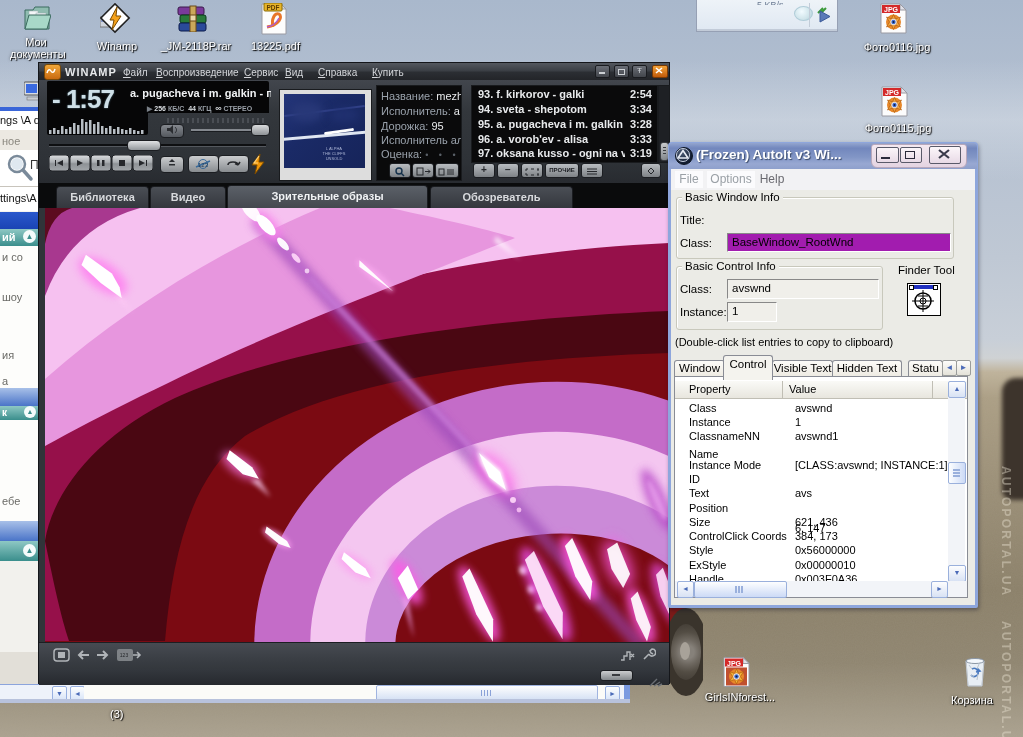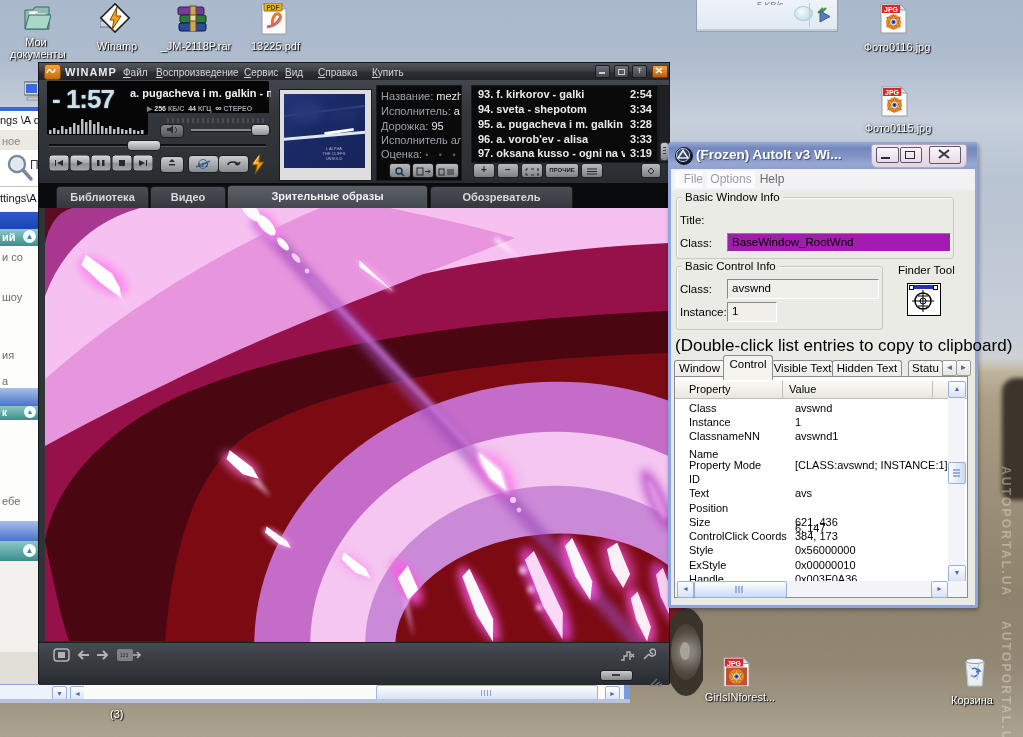--- a/index.html
+++ b/index.html
@@ -596,21 +596,21 @@
  <div class="ab" style="left:232px;top:5px;width:20px;height:14px;background:linear-gradient(180deg,#fbf5f9,#e8dae6);border:1px solid #5a5a6a;border-radius:2px;">
         <div class="ab" style="left:4px;top:3px;width:8px;height:6px;border:1.5px solid #2a2a3a;"></div>
       </div>
  <div class="ab" style="left:261px;top:4px;width:30px;height:16px;background:linear-gradient(180deg,#fcf6fa,#e8dae6);border:1px solid #5a5a6a;border-radius:2px;">
         <svg width="28" height="14" style="position:absolute;left:0;top:0;">
           <path d="M9 3 L19 11 M19 3 L9 11" stroke="#3a3a4a" stroke-width="2.2"></path>
         </svg>
       </div>
 
  <div class="ab" style="left:3px;top:27px;width:304px;height:21px;background:#f2f2f4;border-bottom:1px solid #c8c8c0;">
-   <div class="ab" style="left:4px;top:2px;width:28px;height:17px;background:#fbfbfd;color:#9aa0a6;font-size:12px;text-align:right;line-height:17px;">File</div>
+   <div class="ab" style="left:4px;top:2px;width:28px;height:17px;background:#fbfbfd;color:#9aa0a6;font-size:12px;text-align:center;line-height:17px;">File</div>
    <div class="ab" style="left:36px;top:2px;width:48px;height:17px;background:#fbfbfd;color:#9aa0a6;font-size:12px;text-align:center;line-height:17px;">Options</div>
    <div class="ab" style="left:86px;top:2px;width:30px;height:17px;color:#6a6a70;font-size:12px;text-align:center;line-height:17px;">Help</div>
  </div>
 
  <div class="ab" style="left:3px;top:48px;width:304px;height:415px;background:#ebebe6;"></div>
 
  <div class="ab" style="left:8px;top:55px;width:276px;height:60px;border:1px solid #c8c8bc;border-radius:3px;box-shadow:inset 1px 1px 0 #fff;"></div>
  <div class="ab" style="left:14px;top:49px;background:#ebebe6;padding:0 3px;font-size:11.5px;">Basic Window Info</div>
  <div class="ab" style="left:12px;top:72px;font-size:11.5px;">Title:</div>
  <div class="ab" style="left:12px;top:95px;font-size:11.5px;">Class:</div>
@@ -634,21 +634,21 @@
    <div class="ab" style="left:1px;top:1px;width:28px;height:4px;background:#2030c0;"></div>
    <div class="ab" style="left:1px;top:1px;width:3px;height:3px;background:#fff;border:1px solid #000;"></div>
    <div class="ab" style="left:25px;top:1px;width:3px;height:3px;background:#fff;border:1px solid #000;"></div>
    <svg width="30" height="24" style="position:absolute;left:0px;top:6px;">
           <circle cx="15" cy="11" r="8" fill="none" stroke="#000" stroke-width="1.5"></circle>
           <circle cx="15" cy="11" r="3" fill="none" stroke="#000"></circle>
           <path d="M15 0 V22 M4 11 H26 M10 6 H20 M10 16 H20" stroke="#000"></path>
         </svg>
  </div>
 
- <div class="ab" style="left:7px;top:194px;font-size:17px;white-space:nowrap;">(Double-click list entries to copy to clipboard)</div>
+ <div class="ab" style="left:7px;top:194px;font-size:11px;white-space:nowrap;">(Double-click list entries to copy to clipboard)</div>
 
  <div class="ab" style="left:6px;top:218px;width:49px;height:16px;background:linear-gradient(180deg,#fcfbf8,#ece9e0);border:1px solid #898c95;border-bottom:none;border-radius:3px 3px 0 0;text-align:center;font-size:11.5px;padding-top:1px;">Window</div>
  <div class="ab" style="left:55px;top:213px;width:48px;height:22px;background:#f4f3ee;border:1px solid #898c95;border-bottom:none;border-radius:3px 3px 0 0;text-align:center;font-size:11.5px;padding-top:2px;z-index:3;">Control</div>
  <div class="ab" style="left:104px;top:218px;width:59px;height:16px;background:linear-gradient(180deg,#fcfbf8,#ece9e0);border:1px solid #898c95;border-bottom:none;border-radius:3px 3px 0 0;text-align:center;font-size:11.5px;padding-top:1px;">Visible Text</div>
  <div class="ab" style="left:164px;top:218px;width:68px;height:16px;background:linear-gradient(180deg,#fcfbf8,#ece9e0);border:1px solid #898c95;border-bottom:none;border-radius:3px 3px 0 0;text-align:center;font-size:11.5px;padding-top:1px;">Hidden Text</div>
  <div class="ab" style="left:240px;top:218px;width:33px;height:16px;background:linear-gradient(180deg,#fcfbf8,#ece9e0);border:1px solid #898c95;border-bottom:none;border-radius:3px 3px 0 0;text-align:center;font-size:11.5px;padding-top:1px;overflow:hidden;">Statu</div>
  <div class="ab" style="left:274px;top:218px;width:13px;height:14px;background:linear-gradient(180deg,#fdfdfb,#e4e2d8);border:1px solid #9a9c9a;border-radius:2px;color:#4a6ab8;font-size:8px;text-align:center;line-height:13px;">◄</div>
  <div class="ab" style="left:288px;top:218px;width:13px;height:14px;background:linear-gradient(180deg,#fdfdfb,#e4e2d8);border:1px solid #9a9c9a;border-radius:2px;color:#4a6ab8;font-size:8px;text-align:center;line-height:13px;">►</div>
 
  <div class="ab" style="left:6px;top:234px;width:294px;height:222px;background:#fff;border:1px solid #898c95;box-sizing:border-box;">
@@ -659,21 +659,21 @@
      <div class="ab" style="left:114px;top:2px;">Value</div>
      <div class="ab" style="left:257px;top:0;width:1px;height:17px;background:#c0beb4;"></div>
    </div>
    <div class="ab" style="left:14px;top:25px;">Class</div>
         <div class="ab" style="left:120px;top:25px;">avswnd</div>
    <div class="ab" style="left:14px;top:39px;">Instance</div>
         <div class="ab" style="left:120px;top:39px;">1</div>
    <div class="ab" style="left:14px;top:53px;">ClassnameNN</div>
         <div class="ab" style="left:120px;top:53px;">avswnd1</div>
    <div class="ab" style="left:14px;top:52px;margin-top:19px;">Name</div>
-   <div class="ab" style="left:14px;top:82px;">Property Mode</div>
+   <div class="ab" style="left:14px;top:82px;">Instance Mode</div>
         <div class="ab" style="left:120px;top:82px;white-space:nowrap;">[CLASS:avswnd; INSTANCE:1]</div>
    <div class="ab" style="left:14px;top:96px;">ID</div>
    <div class="ab" style="left:14px;top:110px;">Text</div>
         <div class="ab" style="left:120px;top:110px;">avs</div>
    <div class="ab" style="left:14px;top:125px;">Position</div>
         <div class="ab" style="left:120px;top:125px;margin-top:20px;">6, 147</div>
    <div class="ab" style="left:14px;top:139px;">Size</div>
         <div class="ab" style="left:120px;top:139px;">621, 436</div>
    <div class="ab" style="left:14px;top:153px;">ControlClick Coords</div>
         <div class="ab" style="left:120px;top:153px;">384, 173</div>

